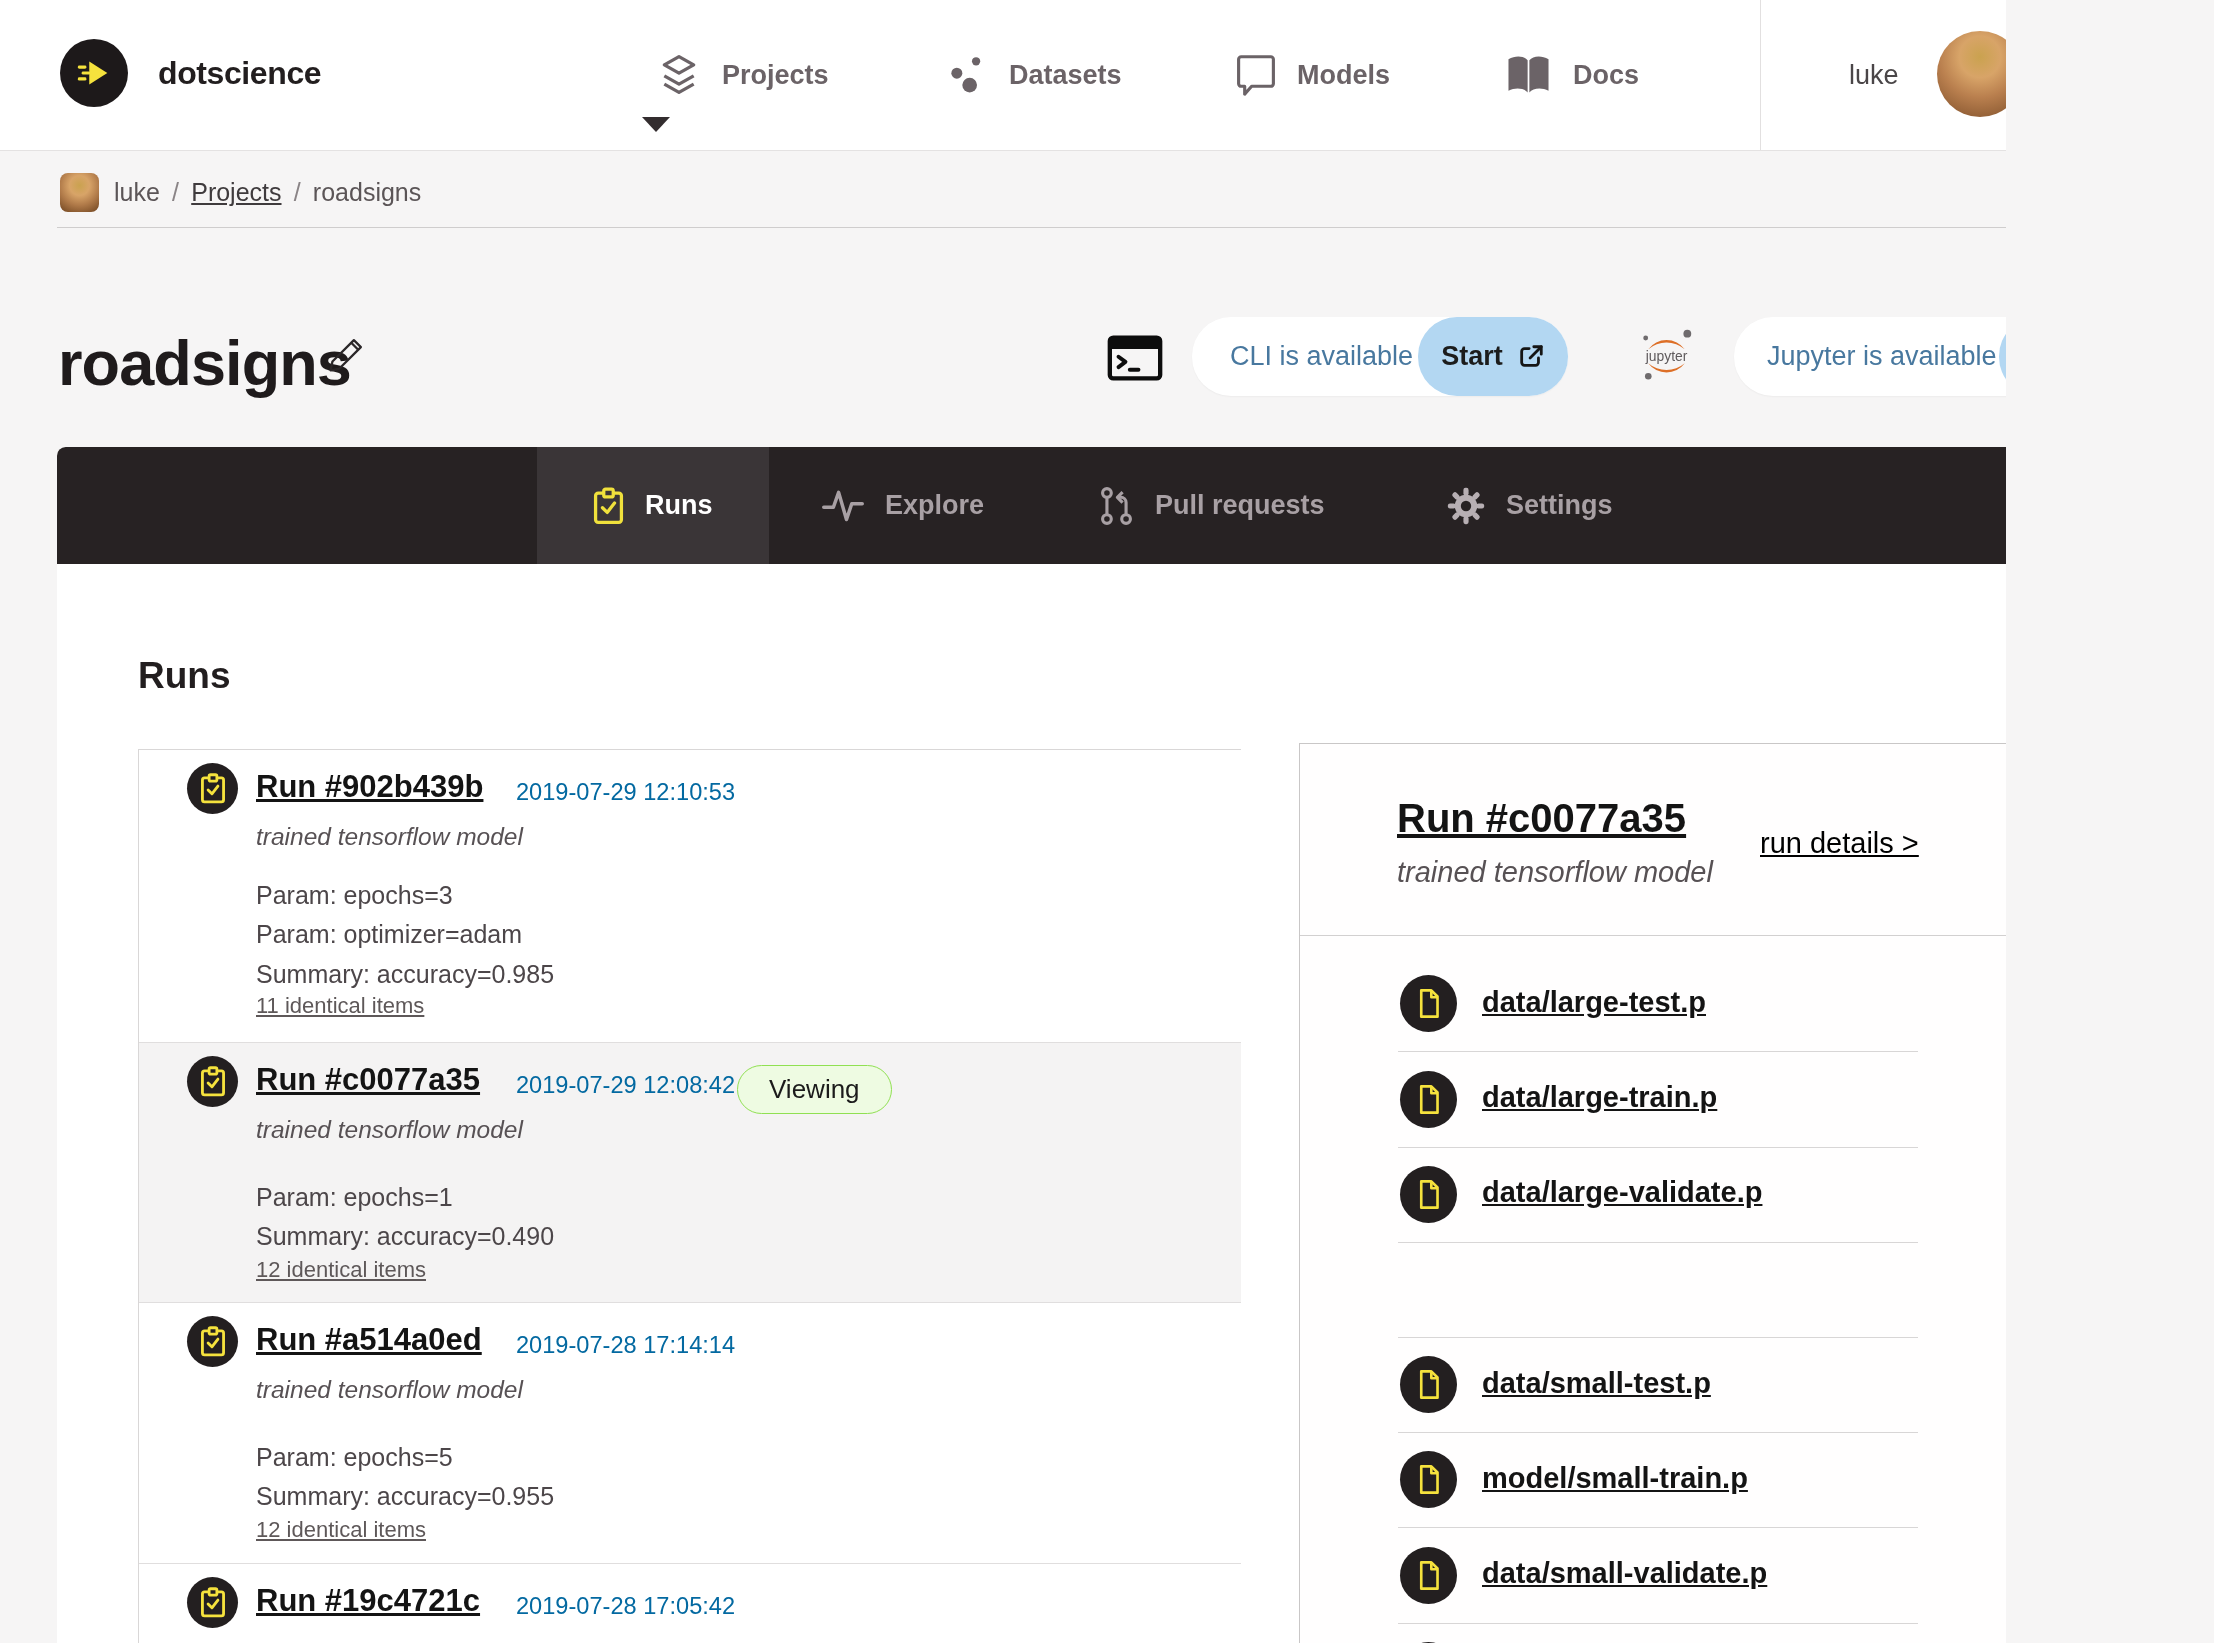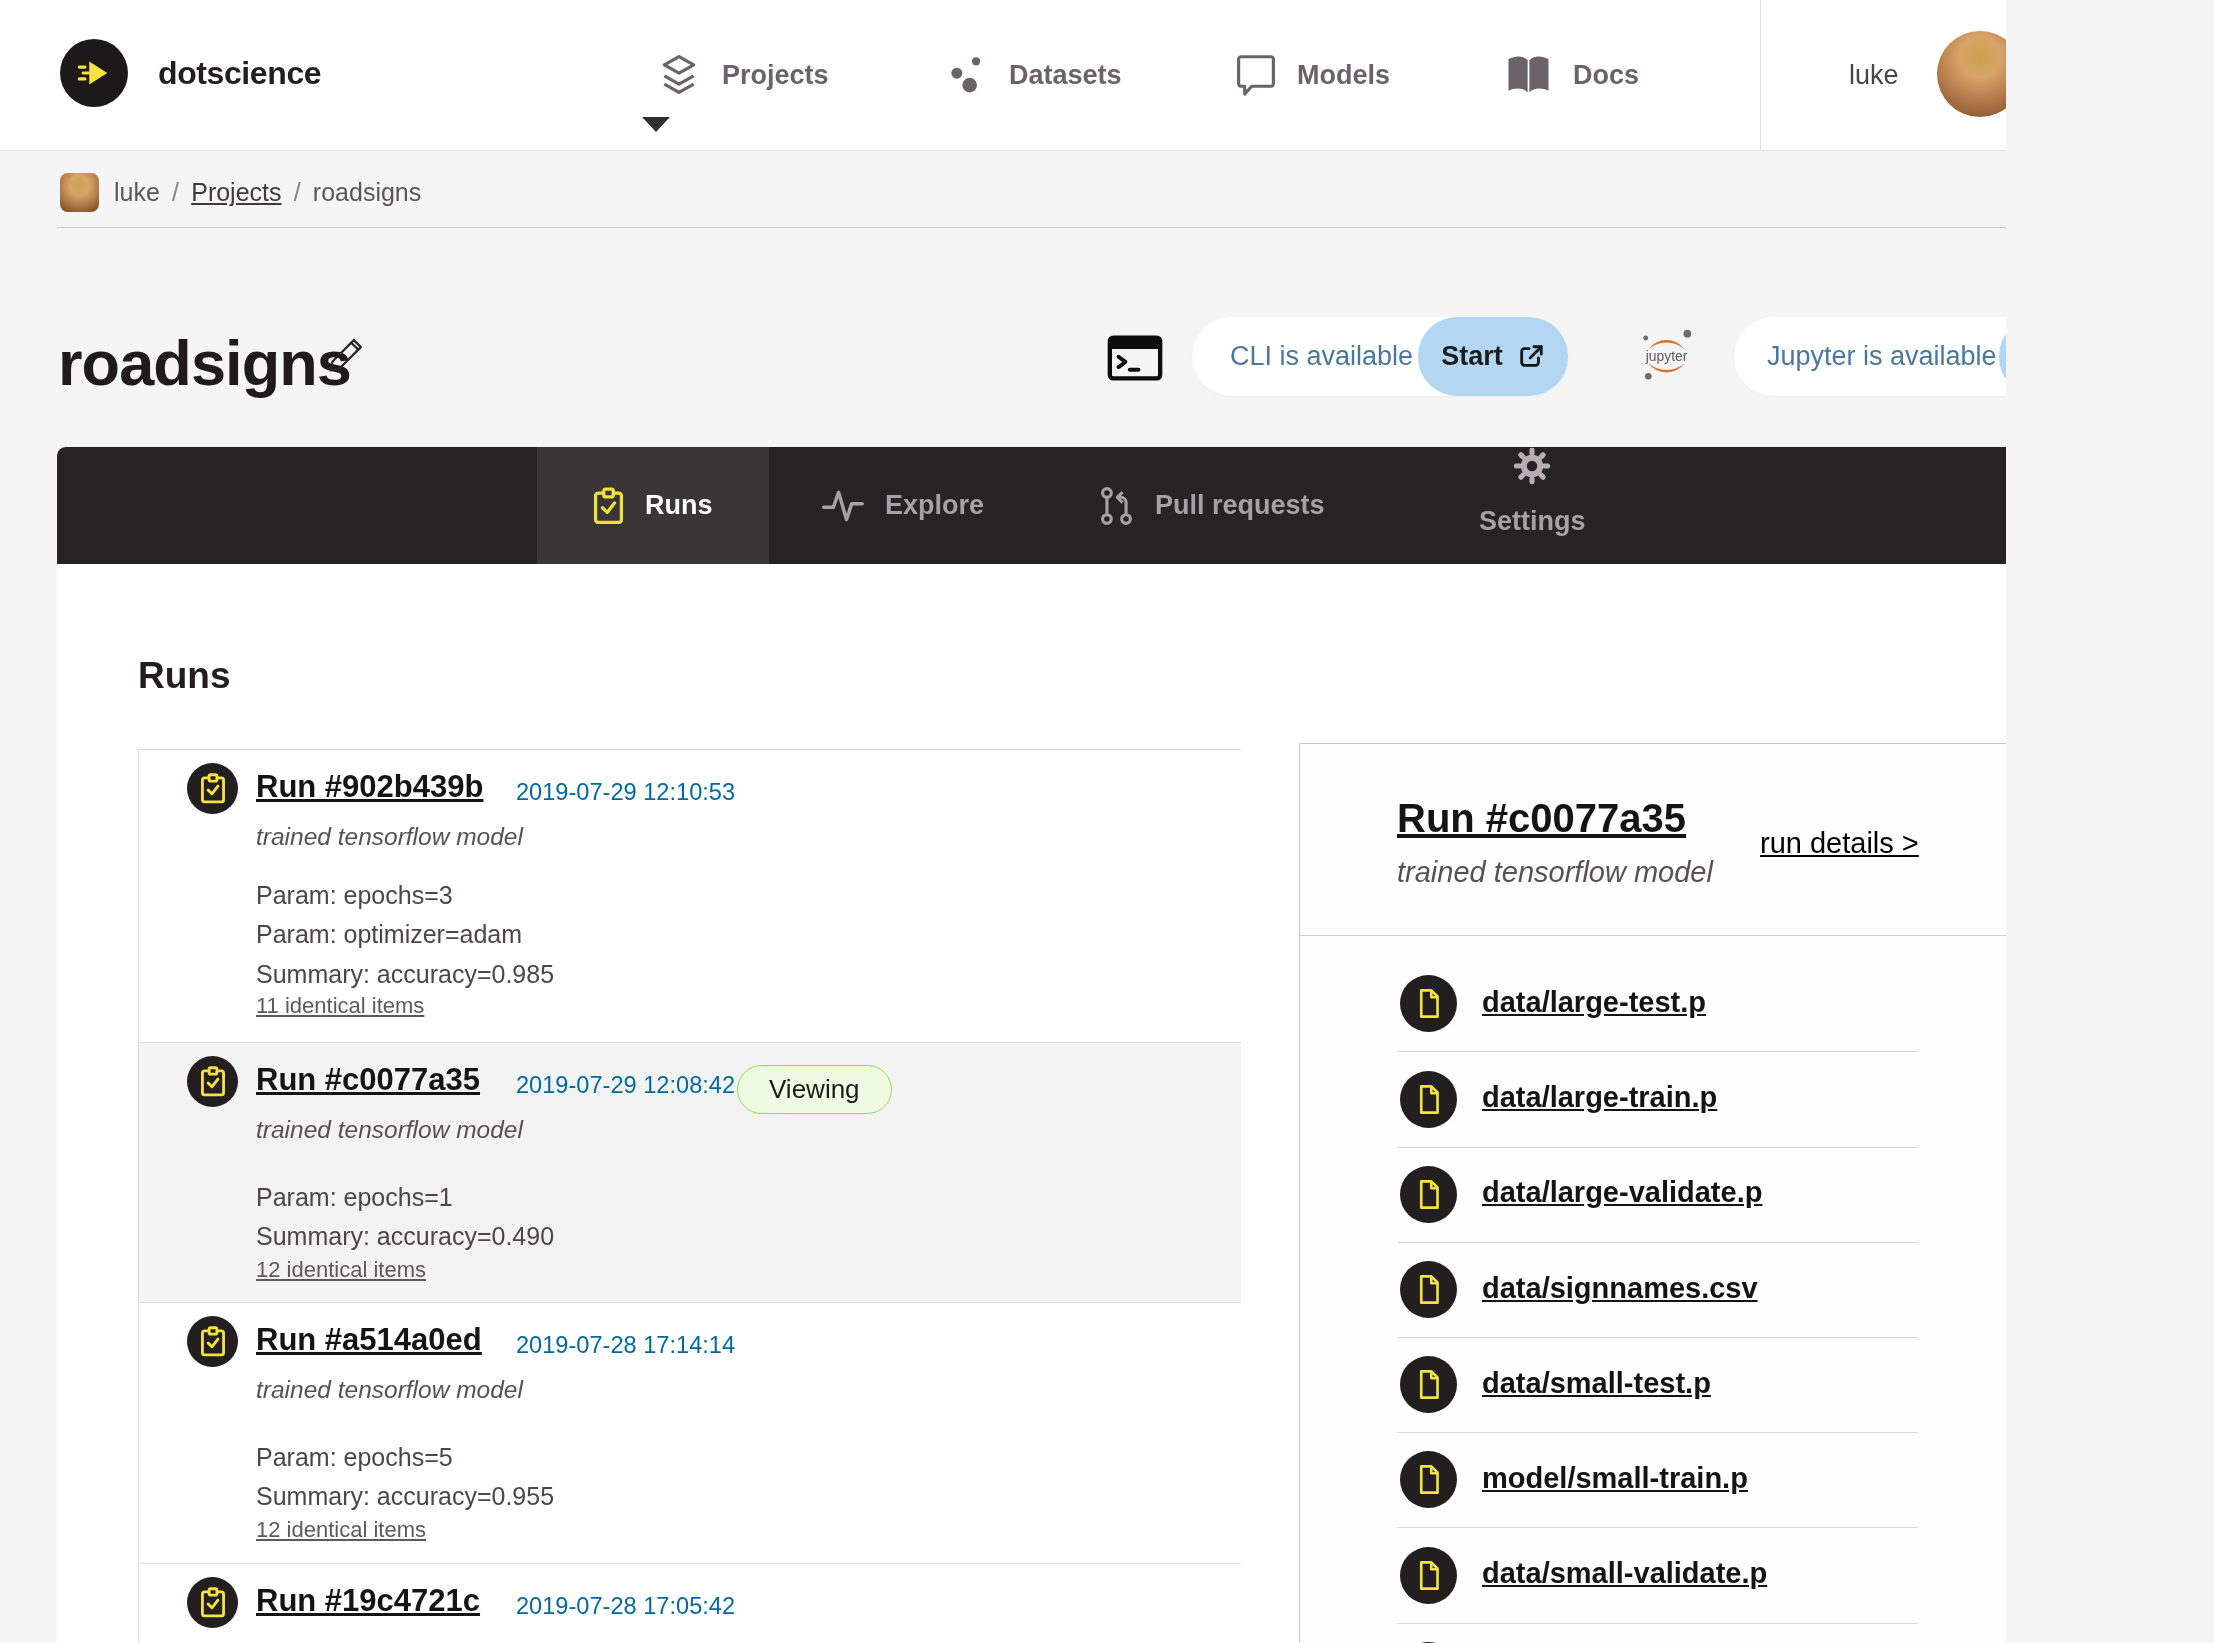--- a/index.html
+++ b/index.html
@@ -45,21 +45,21 @@
   .pill-jup .action{width:155px;}
   .jupyter-logo{position:absolute;left:1637px;top:325px;width:59px;height:59px;}
 
   
   .tabbar{position:absolute;left:57px;top:447px;width:2101px;height:117px;background:#272223;border-radius:8.7px 8.7px 0 0;}
   .tab{position:absolute;top:0;height:117px;display:flex;align-items:center;gap:21px;font-size:27px;font-weight:bold;color:#a8a0a4;cursor:pointer;}
   .tab-active-bg{position:absolute;left:480px;top:0;width:232px;height:117px;background:#3a3537;}
   .tab-runs{left:536px;color:#ffffff;}
   .tab-explore{left:765px;}
   .tab-pr{left:1042px;}
-  .tab-settings{left:1422px;flex-direction:column;}
+  .tab-settings{left:1390px;}
   .tab-pointer{position:absolute;left:642px;top:117px;width:0;height:0;border-left:14px solid transparent;border-right:14px solid transparent;border-top:15px solid #332d2f;}
 
   
   .content{position:absolute;left:57px;top:564px;width:2101px;height:1080px;background:#ffffff;overflow:hidden;}
   .runs-heading{position:absolute;left:81px;top:91px;font-size:37px;font-weight:bold;color:#221e1f;}
 
   
   .run-box{position:absolute;left:81px;top:185px;width:1102px;height:894px;border-left:0.9px solid #d9d7d7;border-top:0.9px solid #d9d7d7;overflow:hidden;}
   .run-row{position:absolute;left:0;width:1102px;border-bottom:0.9px solid #e0dede;cursor:pointer;}
   .r1{top:0;height:292px;}
@@ -348,29 +348,20 @@
         <div class="file-icon" style="top:422px">
           <svg width="26" height="31" viewBox="0 0 32 40" fill="none" stroke="#f5e23d" stroke-width="3.4" stroke-linejoin="round">
             <path d="M6 3 h13 l8 8 v26 h-21 z"></path>
               <path d="M19 3 v9 h8"></path>
           </svg>
         </div>
         <a class="file-link" style="top:432px">data/large-validate.p</a>
       </div>
       <div class="file-rule" style="top:498px"></div>
 
-      <div class="file-row">
-        <div class="file-icon" style="top:517px">
-          <svg width="26" height="31" viewBox="0 0 32 40" fill="none" stroke="#f5e23d" stroke-width="3.4" stroke-linejoin="round">
-            <path d="M6 3 h13 l8 8 v26 h-21 z"></path>
-              <path d="M19 3 v9 h8"></path>
-          </svg>
-        </div>
-        <a class="file-link" style="top:528px">data/signnames.csv</a>
-      </div>
       <div class="file-rule" style="top:593px"></div>
 
       <div class="file-row">
         <div class="file-icon" style="top:612px">
           <svg width="26" height="31" viewBox="0 0 32 40" fill="none" stroke="#f5e23d" stroke-width="3.4" stroke-linejoin="round">
             <path d="M6 3 h13 l8 8 v26 h-21 z"></path>
               <path d="M19 3 v9 h8"></path>
           </svg>
         </div>
         <a class="file-link" style="top:623px">data/small-test.p</a>

